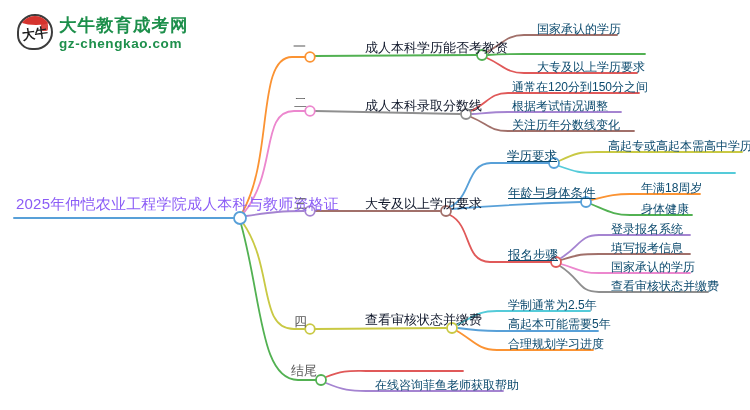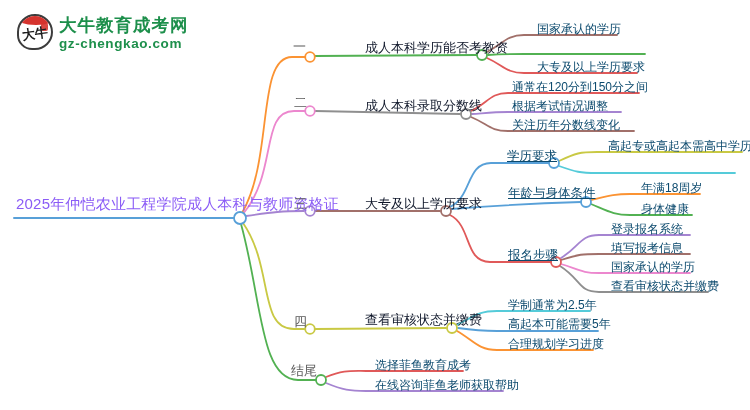--- a/index.html
+++ b/index.html
@@ -134,16 +134,15 @@
 
   <div class="lbl" style="left:611px;top:222px">登录报名系统</div>
   <div class="lbl" style="left:611px;top:241px">填写报考信息</div>
   <div class="lbl" style="left:611px;top:260px">国家承认的学历</div>
   <div class="lbl" style="left:611px;top:279px">查看审核状态并缴费</div>
 
   <div class="lbl" style="left:508px;top:298px">学制通常为2.5年</div>
   <div class="lbl" style="left:508px;top:317px">高起本可能需要5年</div>
   <div class="lbl" style="left:508px;top:337px">合理规划学习进度</div>
 
-  <div class="lbl" style="left:375px;top:358px">选择菲鱼教育成考</div>
   <div class="lbl" style="left:375px;top:378px">在线咨询菲鱼老师获取帮助</div>
 
 </div>
 
 </body></html>

